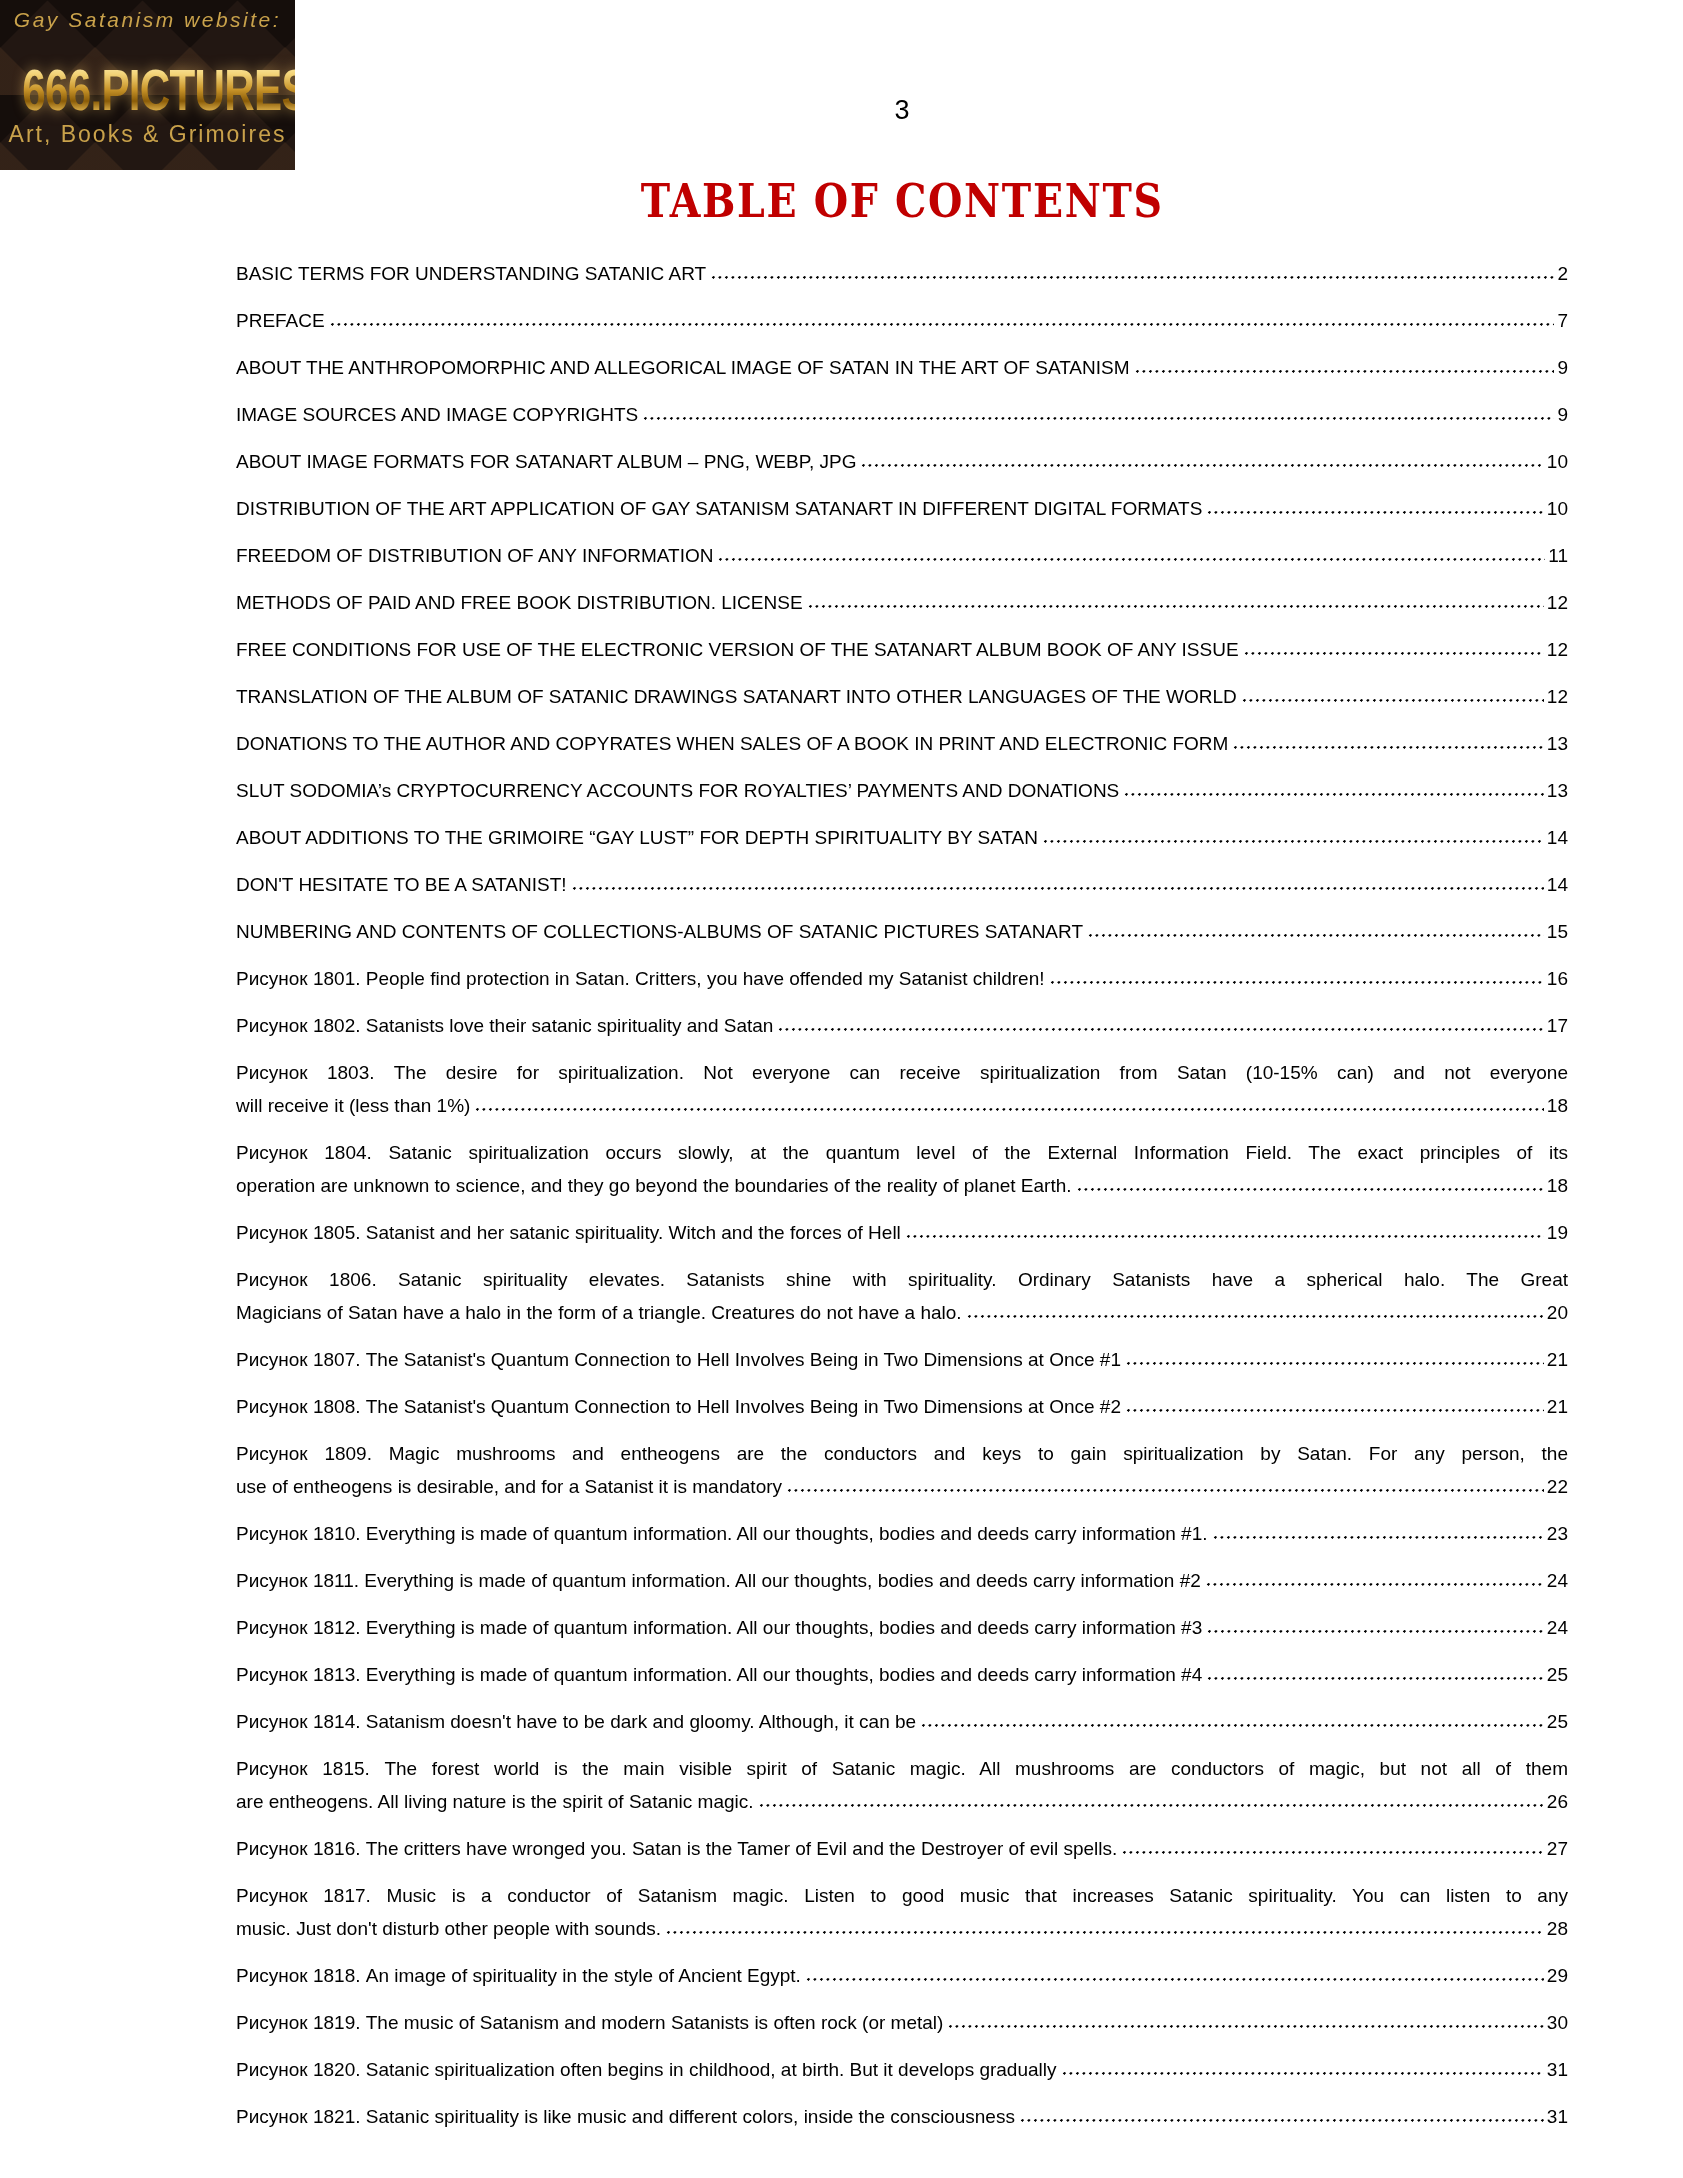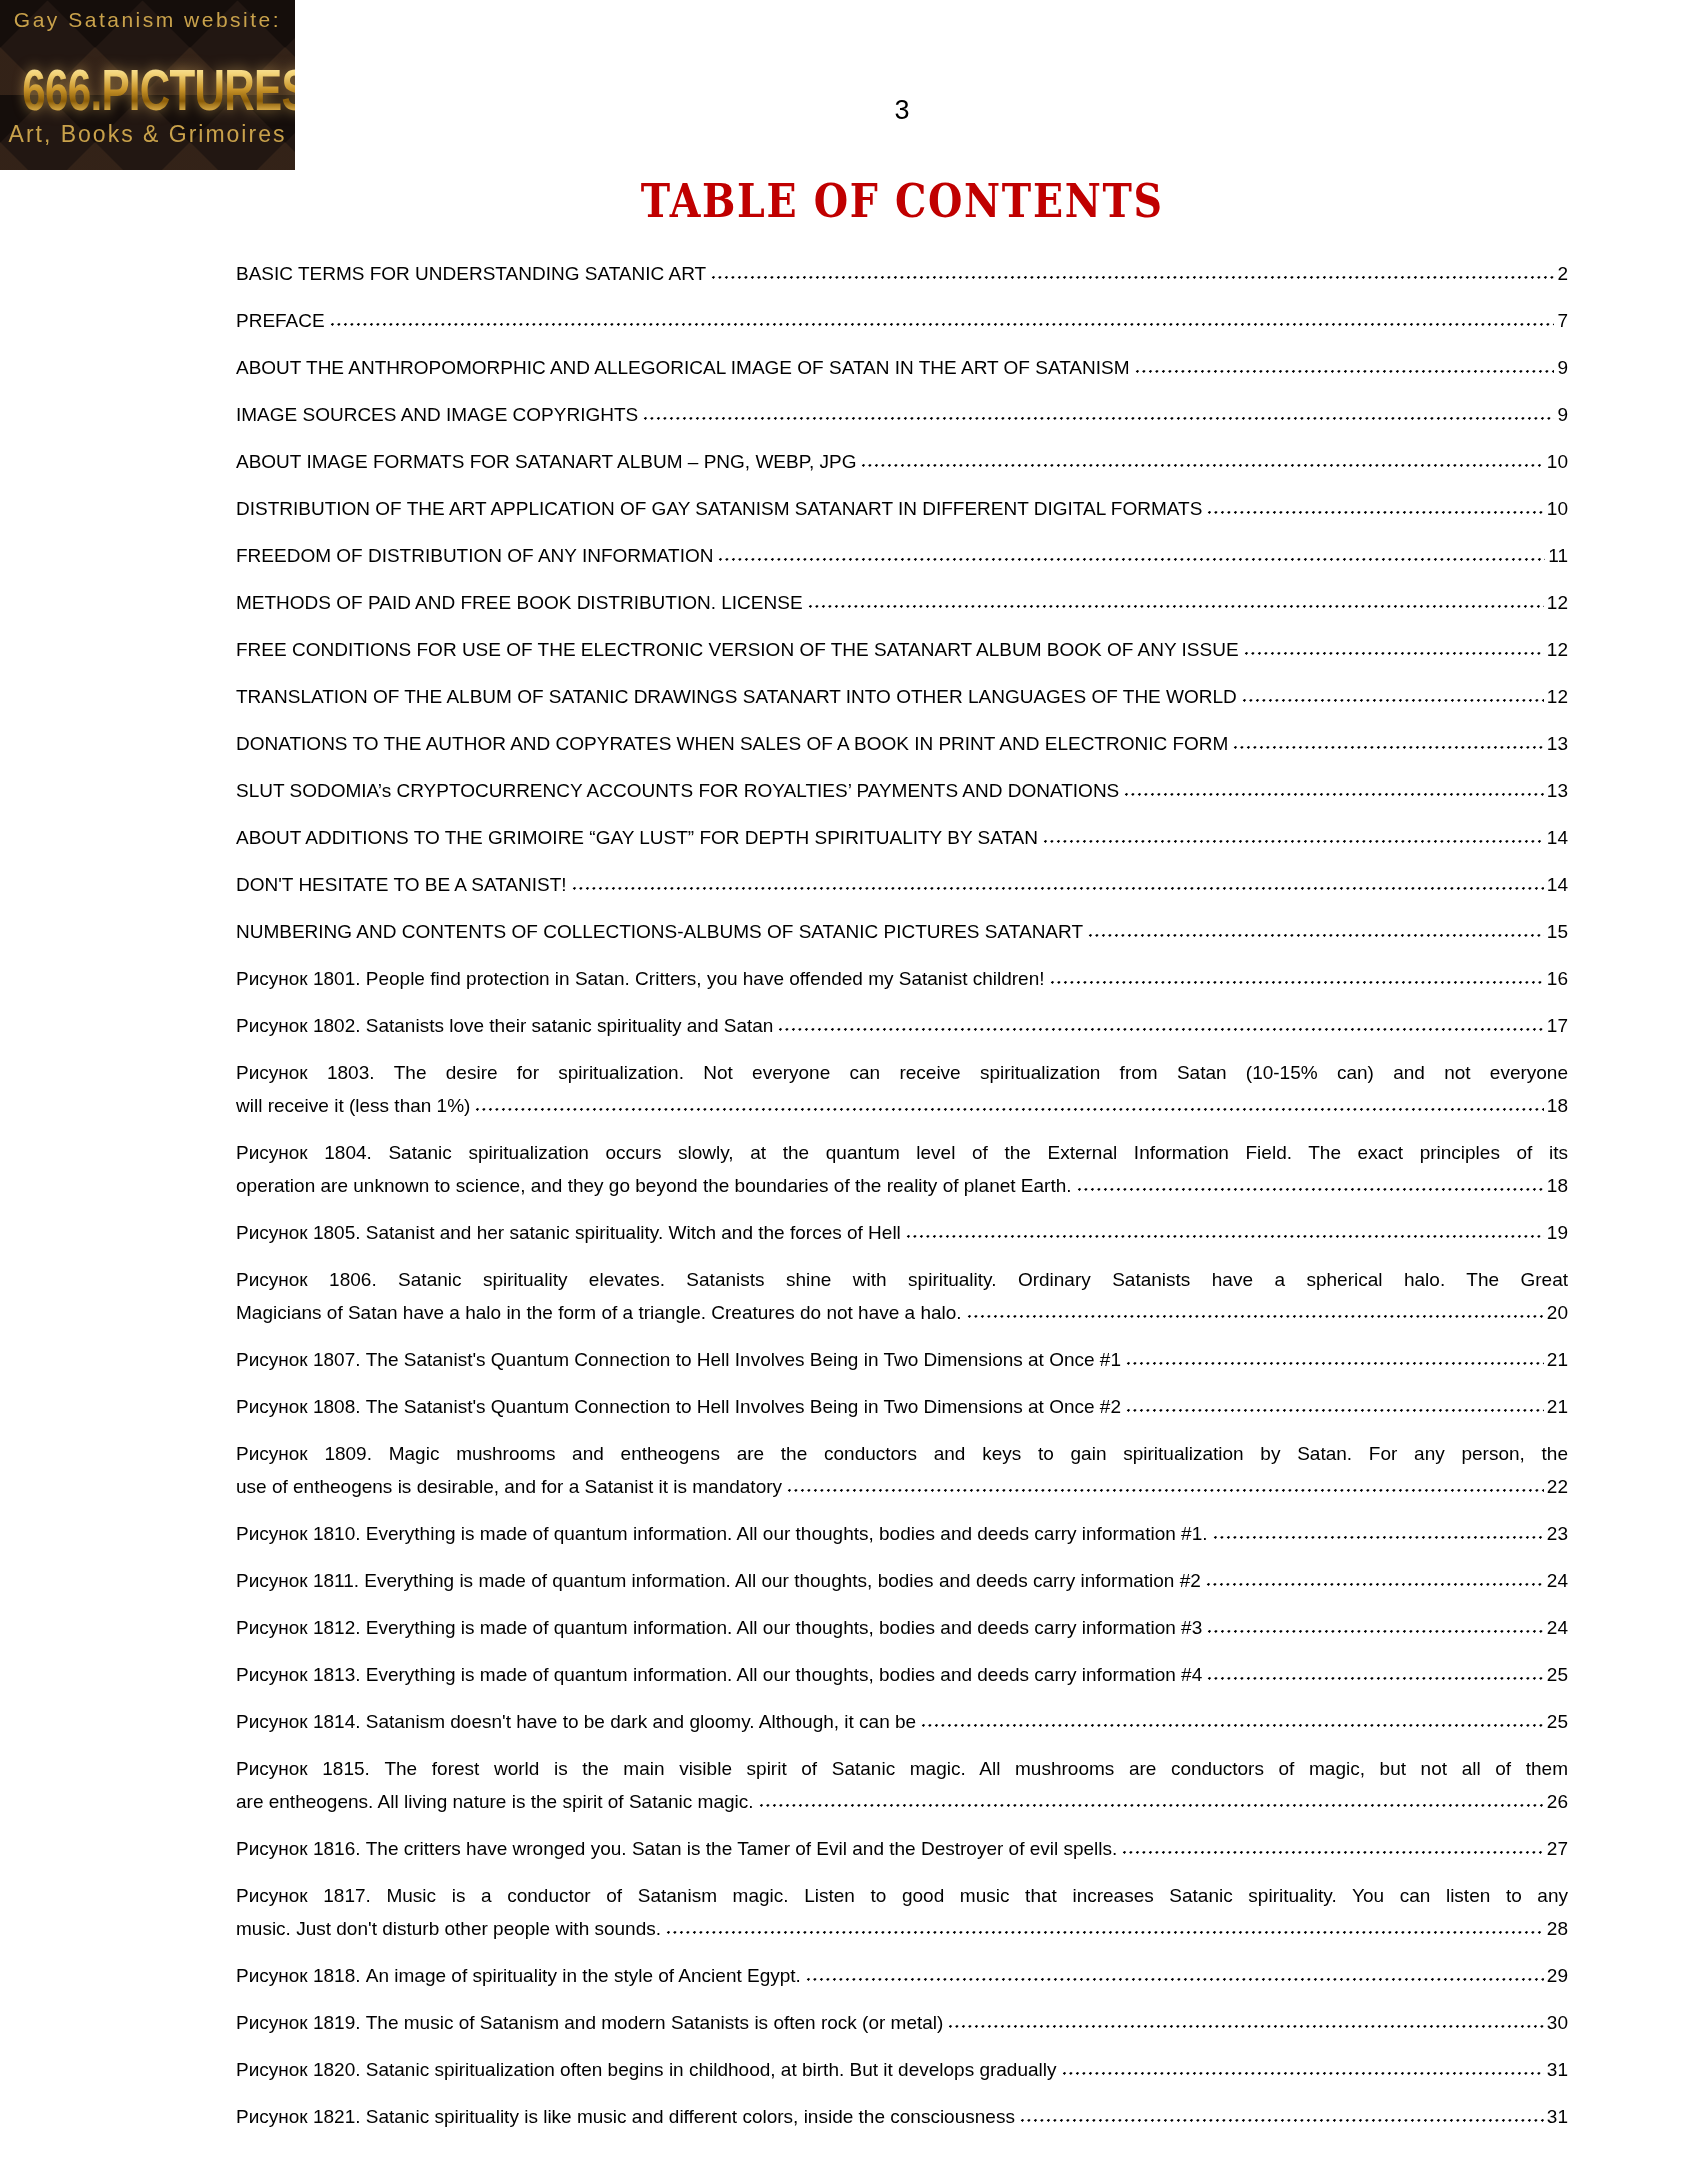--- a/index.html
+++ b/index.html
@@ -25,20 +25,21 @@
     background-size: 95px 95px;
     text-align: center;
     overflow: hidden;
   }
   .logo-line1 {
     margin-top: 7px;
     font-size: 21px; line-height: 26px;
     letter-spacing: 2.5px;
     color: #c9a24b;
     white-space: nowrap;
+    font-style: italic;
   }
   .logo-line2-wrap { height: 87px; display: flex; align-items: flex-end; justify-content: center; margin-left: 36px; }
   .logo-line2 {
     display: inline-block;
     font-weight: bold;
     font-size: 57px; line-height: 59px;
     letter-spacing: -1px;
     transform: scaleX(0.74);
     background: linear-gradient(180deg, #fdf0b8 0%, #f3d479 22%, #c9952a 48%, #8a5c08 68%, #e8bc55 88%, #f7e29a 100%);
     -webkit-background-clip: text;

